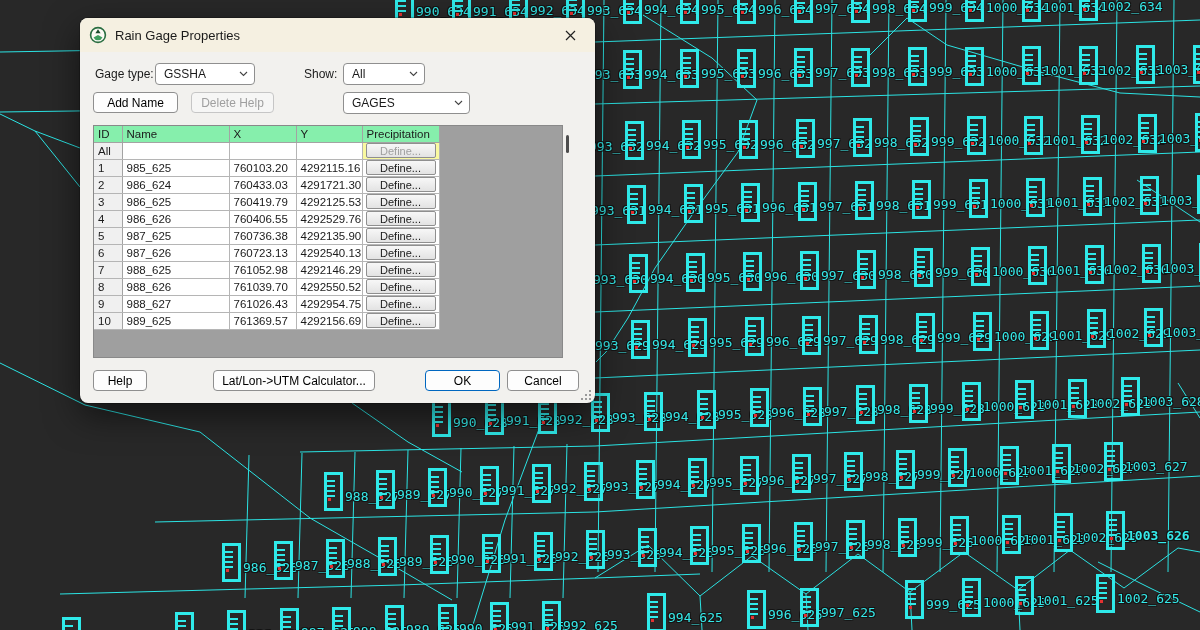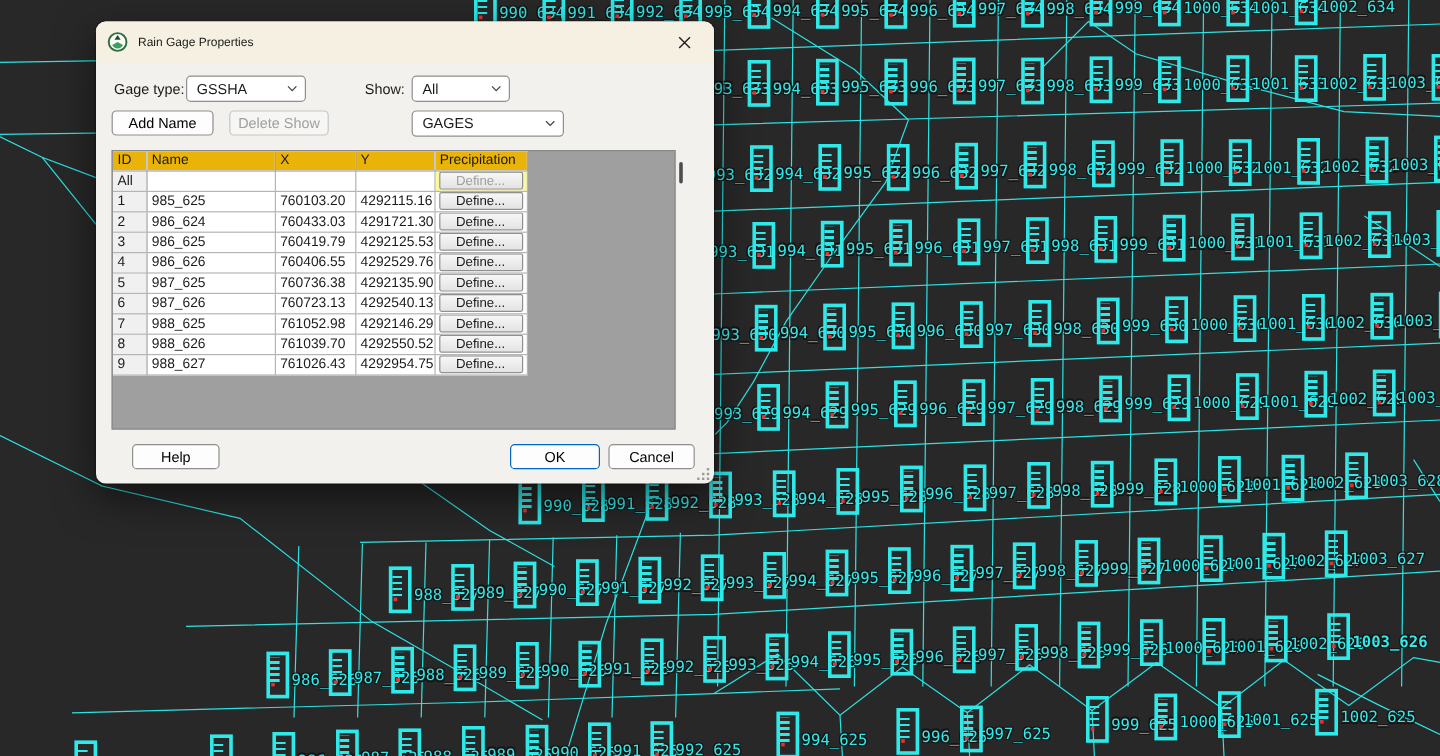--- a/index.html
+++ b/index.html
@@ -17,39 +17,39 @@
   .glabel{position:absolute;left:21px;top:17px;white-space:nowrap;
     font-family:"DejaVu Sans Mono",monospace;font-size:13px;color:var(--lab);
     text-shadow:1px 1px 0 #141414,-1px -1px 0 #141414,1px -1px 0 #141414,-1px 1px 0 #141414;}
 
   
   #dialog{position:absolute;left:80px;top:18px;width:515px;height:385px;z-index:5;
     background:#f2f1ee;border-radius:8px;box-shadow:0 12px 34px rgba(0,0,0,.55),0 0 0 1px rgba(0,0,0,.22);
     font-size:12px;color:#1a1a1a;}
   .titlebar{height:34px;background:#f5f0e1;border-radius:8px 8px 0 0;display:flex;align-items:center;padding:0 9px;}
   .apicon{width:18px;height:18px;}
-  .title{margin-left:8px;font-size:10px;}
+  .title{margin-left:8px;font-size:13px;}
   .closebtn{margin-left:auto;width:32px;height:28px;display:flex;align-items:center;justify-content:center;border-radius:5px;}
   .abs{position:absolute;}
   .flabel{line-height:16px;}
   .combo{background:#fff;border:1px solid #8f8f8f;border-radius:4px;display:flex;align-items:center;
     padding:0 6px 0 8px;height:22px;box-sizing:border-box;}
   .combo .cval{flex:1;}
   .btn{background:#fdfdfd;border:1px solid #8f8f8f;border-radius:4px;height:21px;box-sizing:border-box;
     display:flex;align-items:center;justify-content:center;font-size:12px;}
   .btn.disabled{color:#9f9f9f;border-color:#c6c6c6;background:#f6f6f5;}
   .btn.default{border:1.5px solid #0067c0;}
 
   
   .gridwrap{border:1px solid #898989;background:#9f9f9f;display:flex;overflow:hidden;box-sizing:border-box;}
   table.grid{border-collapse:collapse;table-layout:fixed;background:#fff;align-self:flex-start;}
   table.grid td,table.grid th{border-right:1px solid #b5b5b5;border-bottom:1px solid #b5b5b5;
     height:17px;padding:0 0 0 4px;font-size:11.5px;font-weight:normal;text-align:left;
     overflow:hidden;white-space:nowrap;box-sizing:border-box;}
-  table.grid th{background:#eab308;border-right-color:#a3a3a3;border-bottom-color:#a3a3a3;height:16px;}
+  table.grid th{background:#86efac;border-right-color:#a3a3a3;border-bottom-color:#a3a3a3;height:16px;}
   table.grid td.idc{background:#f0f0f0;border-right-color:#a3a3a3;}
   table.grid td.pc{padding:0;text-align:center;}
   table.grid td.pc.hl{background:#f9f9a0;}
   .define{width:70px;height:15px;margin:0 auto;display:block;font-size:11px;line-height:12px;
     font-family:"Liberation Sans",sans-serif;color:#1a1a1a;background:linear-gradient(#f7f7f7,#e3e3e3);
     border:1px solid #8f8f8f;border-radius:2px;padding:0;}
   .define.dis{color:#9f9f9f;}
   .scrolllane{width:4px;}
   .scrollthumb{position:absolute;width:3px;height:18px;background:#4d4d4d;border-radius:2px;}
   .grip{width:13px;height:13px;}
@@ -671,21 +671,21 @@
 
     <span class="abs flabel" style="left:224px;top:48px">Show:</span>
     <div class="abs combo" style="left:263px;top:45px;width:82px">
       <span class="cval">All</span>
       <svg width="9" height="6" viewBox="0 0 9 6">
         <path d="M1 1 L4.5 4.5 L8 1" stroke="#444" stroke-width="1.1" fill="none"></path>
         </svg>
     </div>
 
     <button class="abs btn" style="left:13px;top:74px;width:85px">Add Name</button>
-    <button class="abs btn disabled" style="left:111px;top:74px;width:83px">Delete Show</button>
+    <button class="abs btn disabled" style="left:111px;top:74px;width:83px">Delete Help</button>
 
     <div class="abs combo" style="left:263px;top:74px;width:127px">
       <span class="cval">GAGES</span>
       <svg width="9" height="6" viewBox="0 0 9 6">
         <path d="M1 1 L4.5 4.5 L8 1" stroke="#444" stroke-width="1.1" fill="none"></path>
         </svg>
     </div>
 
     <div class="abs gridwrap" style="left:13px;top:107px;width:470px;height:233px">
       <table class="grid">
@@ -787,28 +787,38 @@
             </tr>
             <tr>
               <td class="idc">9</td>
               <td>988_627</td>
               <td>761026.43</td>
               <td>4292954.75</td>
               <td class="pc">
                 <button class="define">Define...</button>
               </td>
             </tr>
+            <tr>
+              <td class="idc">10</td>
+              <td>989_625</td>
+              <td>761369.57</td>
+              <td>4292156.69</td>
+              <td class="pc">
+                <button class="define">Define...</button>
+              </td>
+            </tr>
           </tbody>
         </table>
     </div>
     <div class="abs scrolllane" style="left:486px;top:109px;height:228px">
       <span class="scrollthumb" style="top:8px"></span>
     </div>
 
-    <button class="abs btn" style="left:30px;top:352px;width:73px">Help</button>
+    <button class="abs btn" style="left:13px;top:352px;width:54px">Help</button>
+    <button class="abs btn" style="left:133px;top:352px;width:162px">Lat/Lon-&gt;UTM Calculator...</button>
     <button class="abs btn default" style="left:345px;top:352px;width:75px">OK</button>
     <button class="abs btn" style="left:427px;top:352px;width:72px">Cancel</button>
 
     <svg class="abs grip" style="left:499px;top:370px" viewBox="0 0 13 13">
       <g fill="#9a9a9a">
         <rect x="10" y="2" width="2" height="2"></rect>
           <rect x="6" y="6" width="2" height="2"></rect>
         <rect x="10" y="6" width="2" height="2"></rect>
           <rect x="2" y="10" width="2" height="2"></rect>
         <rect x="6" y="10" width="2" height="2"></rect>

